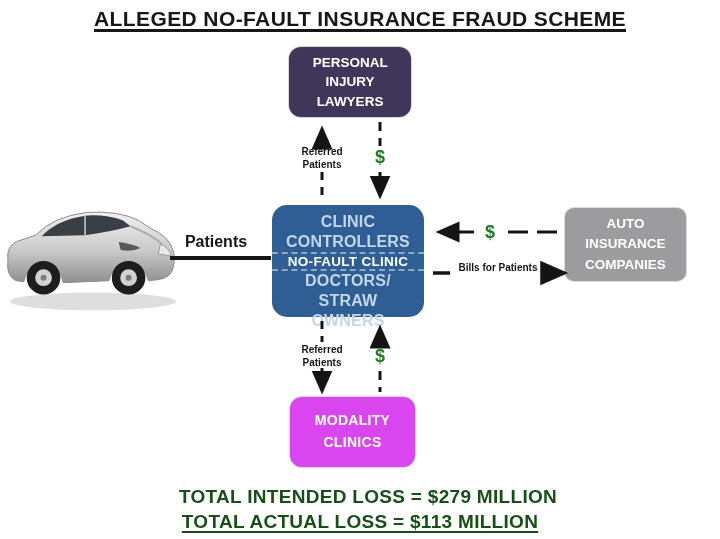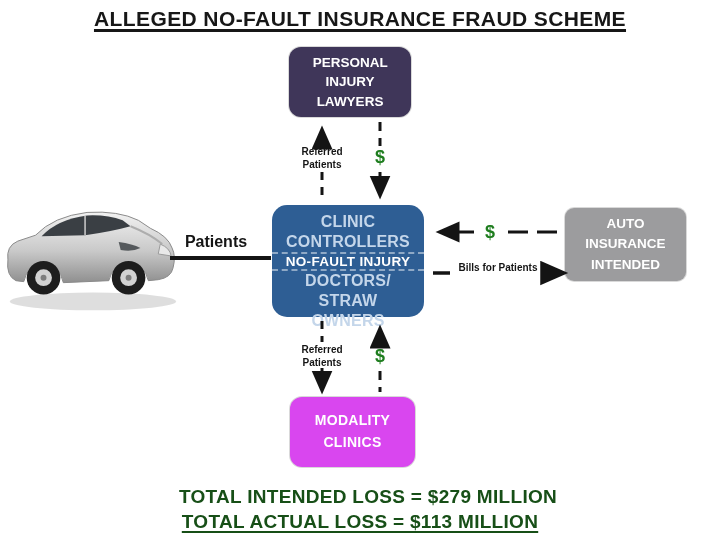--- a/index.html
+++ b/index.html
@@ -75,27 +75,27 @@
     <circle cx="42" cy="92" r="3" fill="#7e7e7e"></circle>
   </svg>
 
   <div class="abs node node-lawyers" style="background: rgb(63, 54, 89);">
     <span>PERSONAL INJURY LAWYERS</span>
   </div>
 
   <div class="abs node-clinics" style="background: rgb(46, 94, 148);">
     <div class="clinic-sec clinic-top">CLINIC CONTROLLERS</div>
     <div class="clinic-div"></div>
-    <div class="clinic-sec clinic-mid">NO-FAULT INJURY</div>
+    <div class="clinic-sec clinic-mid">NO-FAULT CLINIC</div>
     <div class="clinic-div"></div>
     <div class="clinic-sec clinic-bottom" style="padding:0 18px;">DOCTORS/ STRAW OWNERS</div>
   </div>
 
   <div class="abs node node-insurance" style="background: rgb(156, 156, 158);">
-    <span>AUTO INSURANCE INTENDED</span>
+    <span>AUTO INSURANCE COMPANIES</span>
   </div>
 
   <div class="abs node node-modality" style="background: #d946ef;">
     <span>MODALITY CLINICS</span>
   </div>
 
   <svg class="overlay" width="720" height="539" viewBox="0 0 720 539">
     <defs>
       <marker id="ah" markerWidth="9" markerHeight="8" refX="6.5" refY="3.5" orient="auto">
         <path d="M0,0 L8,3.5 L0,7 Z" fill="#141414"></path>

